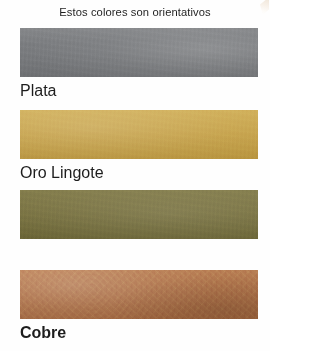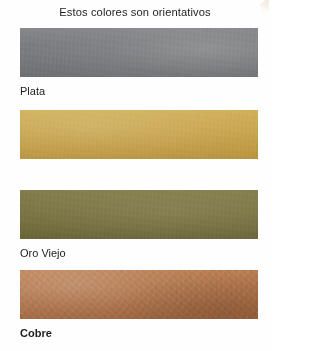--- a/index.html
+++ b/index.html
@@ -114,21 +114,21 @@
     opacity: 0.78;
     background-image:
       repeating-linear-gradient(41deg, rgba(255,255,255,0.08) 0px, rgba(0,0,0,0.06) 2px, rgba(255,255,255,0.0) 5px),
       repeating-linear-gradient(133deg, rgba(255,255,255,0.07) 0px, rgba(0,0,0,0.05) 2px, rgba(255,255,255,0.0) 6px),
       repeating-radial-gradient(circle at 30% 40%, rgba(0,0,0,0.05) 0px, rgba(255,255,255,0.04) 2px, rgba(0,0,0,0.0) 5px);
   }
 
   .swatch-label {
     position: absolute;
     left: 20px;
-    font-size: 11px;
+    font-size: 16px;
     color: #1d1d1d;
     line-height: 14px;
     white-space: nowrap;
   }
 </style>
 </head>
 <body>
 
 <div id="page" style="background: rgb(254, 254, 254);">
 
@@ -145,28 +145,28 @@
     </div>
   </div>
   <div class="swatch-label" style="top: 84px; color: rgb(29, 29, 29);">Plata</div>
 
   <div class="swatch-row" style="top:110px;">
     <div class="swatch mat-oro-lingote" id="sw-1" style="background: linear-gradient(rgb(205, 169, 76) 0%, rgb(201, 163, 70) 50%, rgb(194, 156, 65) 100%);">
       <div class="grain"></div>
       <div class="sheen"></div>
     </div>
   </div>
+  <div class="swatch-label" style="top: 166px; color: rgb(29, 29, 29);">Oro Lingote</div>
 
   <div class="swatch-row" style="top:190px;">
     <div class="swatch mat-oro-viejo" id="sw-2" style="background: linear-gradient(rgb(123, 116, 64) 0%, rgb(119, 112, 60) 50%, rgb(111, 105, 55) 100%);">
       <div class="grain"></div>
       <div class="sheen"></div>
     </div>
   </div>
-  <div class="swatch-label" style="top: 246px; color: rgb(29, 29, 29);">Oro Viejo</div>
 
   <div class="swatch-row" style="top:270px;">
     <div class="swatch mat-cobre" id="sw-3" style="background: linear-gradient(rgb(188, 127, 81) 0%, rgb(180, 118, 74) 50%, rgb(169, 108, 66) 100%);">
       <div class="grain"></div>
       <div class="sheen"></div>
     </div>
   </div>
   <div class="swatch-label" style="top: 326px; color: rgb(29, 29, 29); font-weight: bold;">Cobre</div>
 
 </div>

